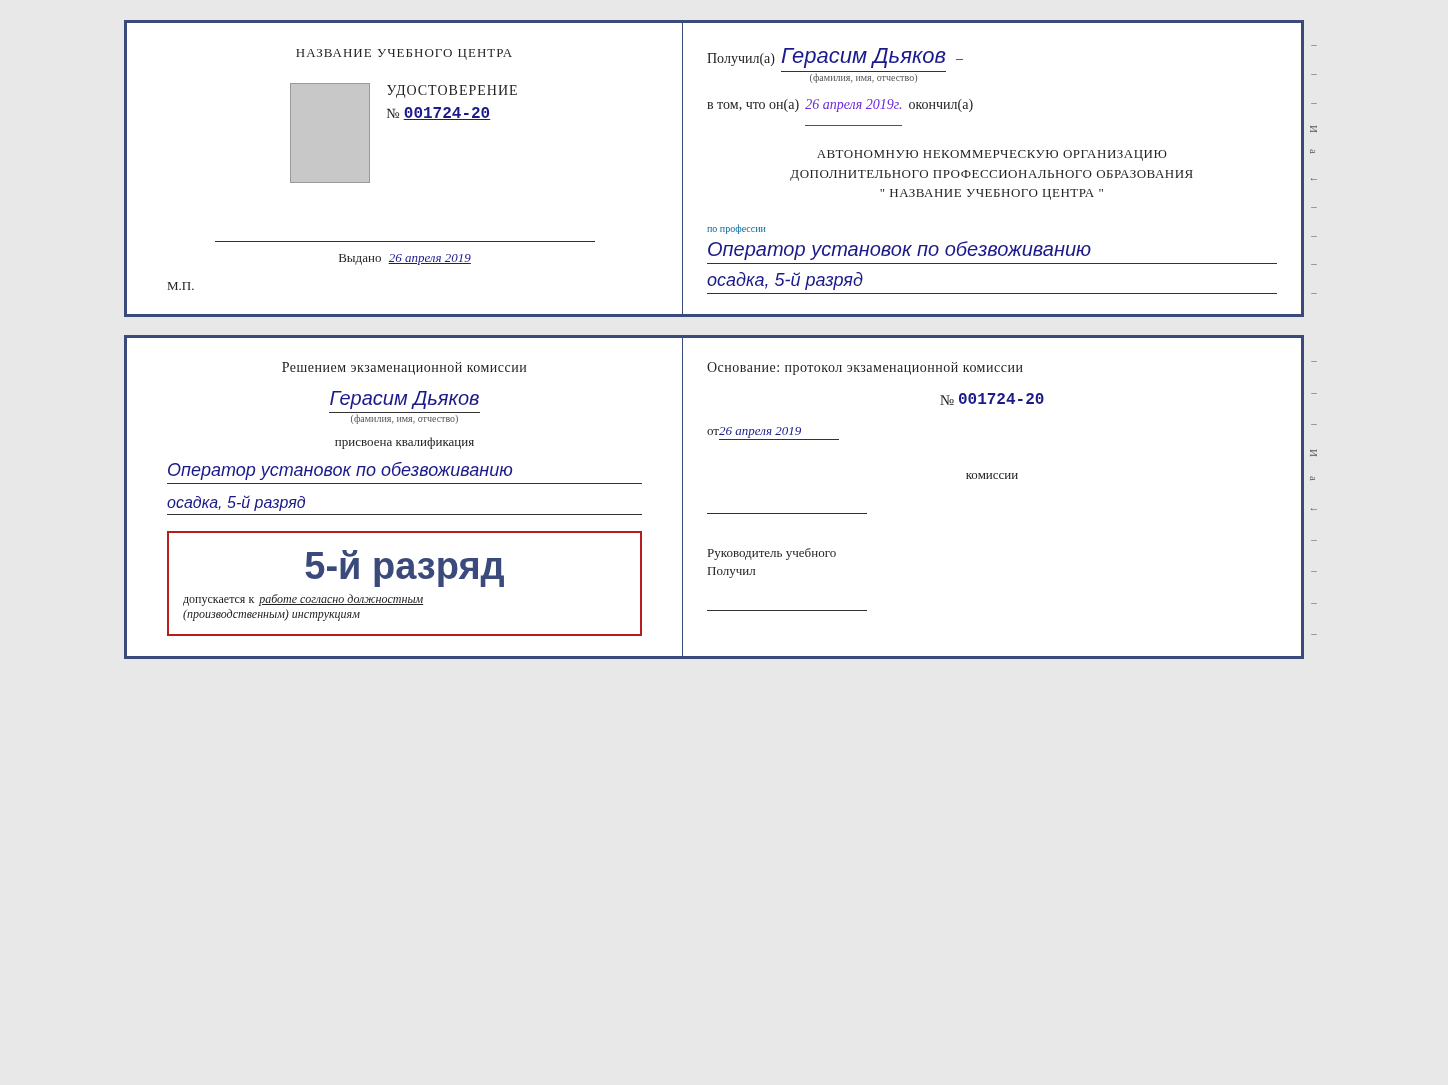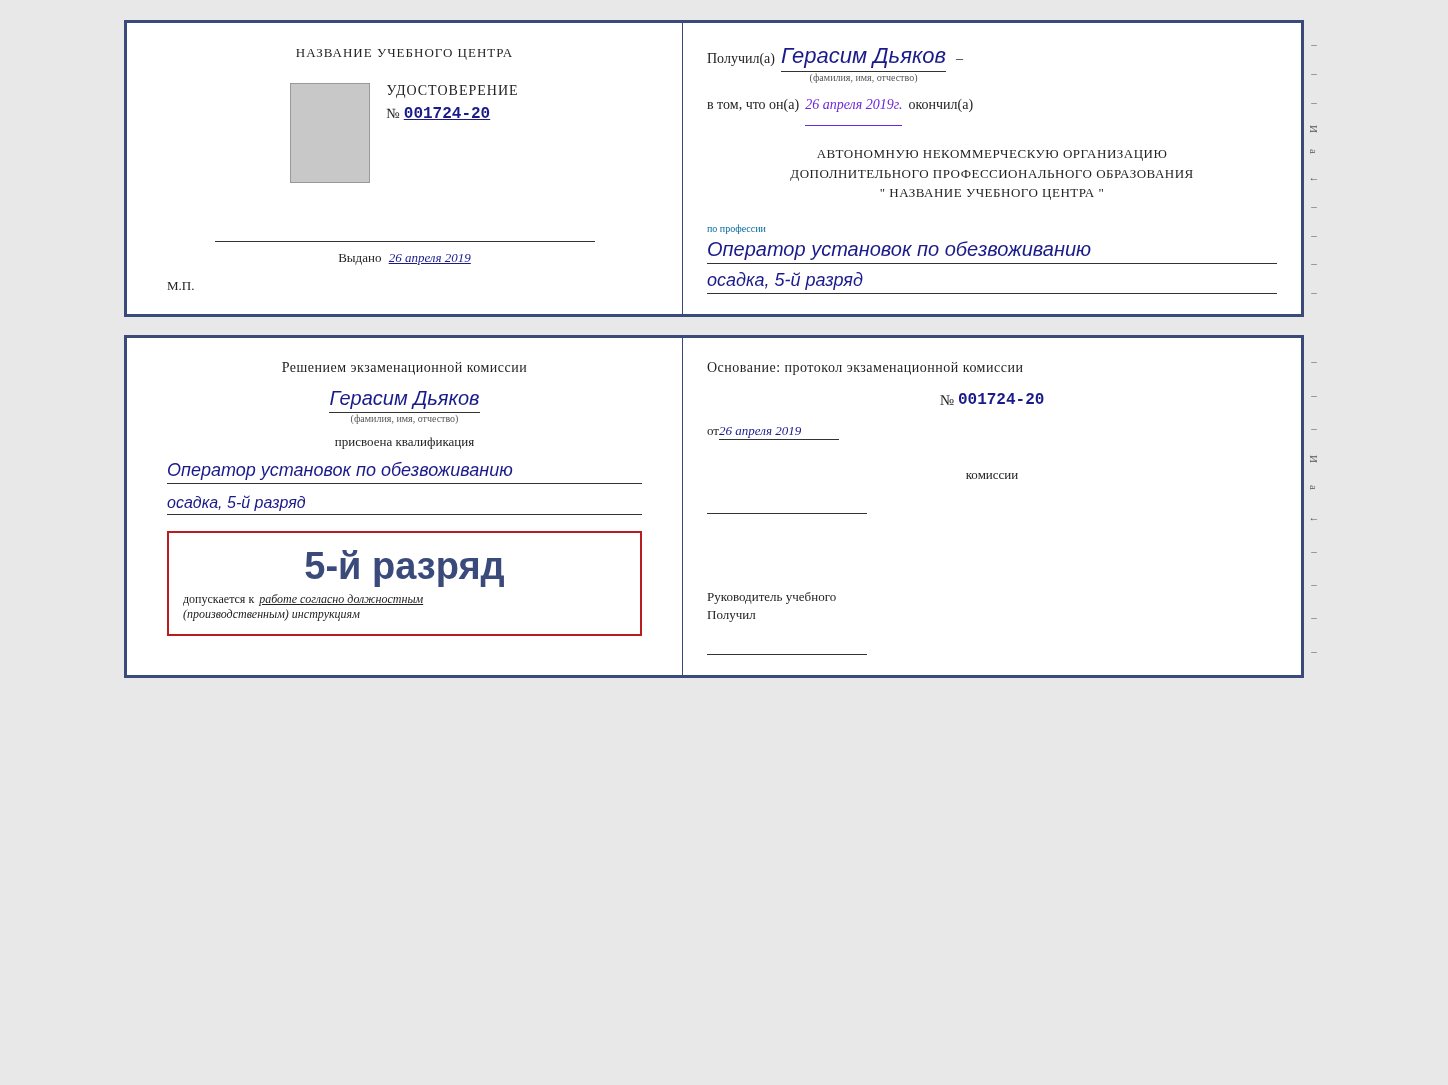--- a/index.html
+++ b/index.html
@@ -160,21 +160,21 @@
           <span style="font-size:13px; color:#222;">от</span>
           <span style="font-size:13px; font-style:italic; color:#1a1a8a; border-bottom:1px solid #333; min-width:120px; display:inline-block;">26 апреля 2019</span>
         </div>
 
         <div style="margin-top:16px;">
           <div style="font-size:13px; color:#222; line-height:1.4;text-align:center;">комиссии</div>
           <div style="border-bottom:1px solid #333; width:160px; height:24px; margin-top:6px;"></div>
         </div>
 
         <div style="margin-top:20px;">
-          <div style="font-size:13px; color:#222; line-height:1.4;margin-top:44px;">Руководитель учебного</div>
+          <div style="font-size:13px; color:#222; line-height:1.4;">Руководитель учебного</div>
           <div style="font-size:13px; color:#222; line-height:1.4;">Получил</div>
           <div style="border-bottom:1px solid #333; width:160px; height:24px; margin-top:6px;"></div>
         </div>
       </div>
     </div>
 
     <div style="display:flex; flex-direction:column; justify-content:space-around; padding:10px 4px; align-items:center; width:20px;">
       <span style="font-size:11px; color:#555;">–</span>
       <span style="font-size:11px; color:#555;">–</span>
       <span style="font-size:11px; color:#555;">–</span>

